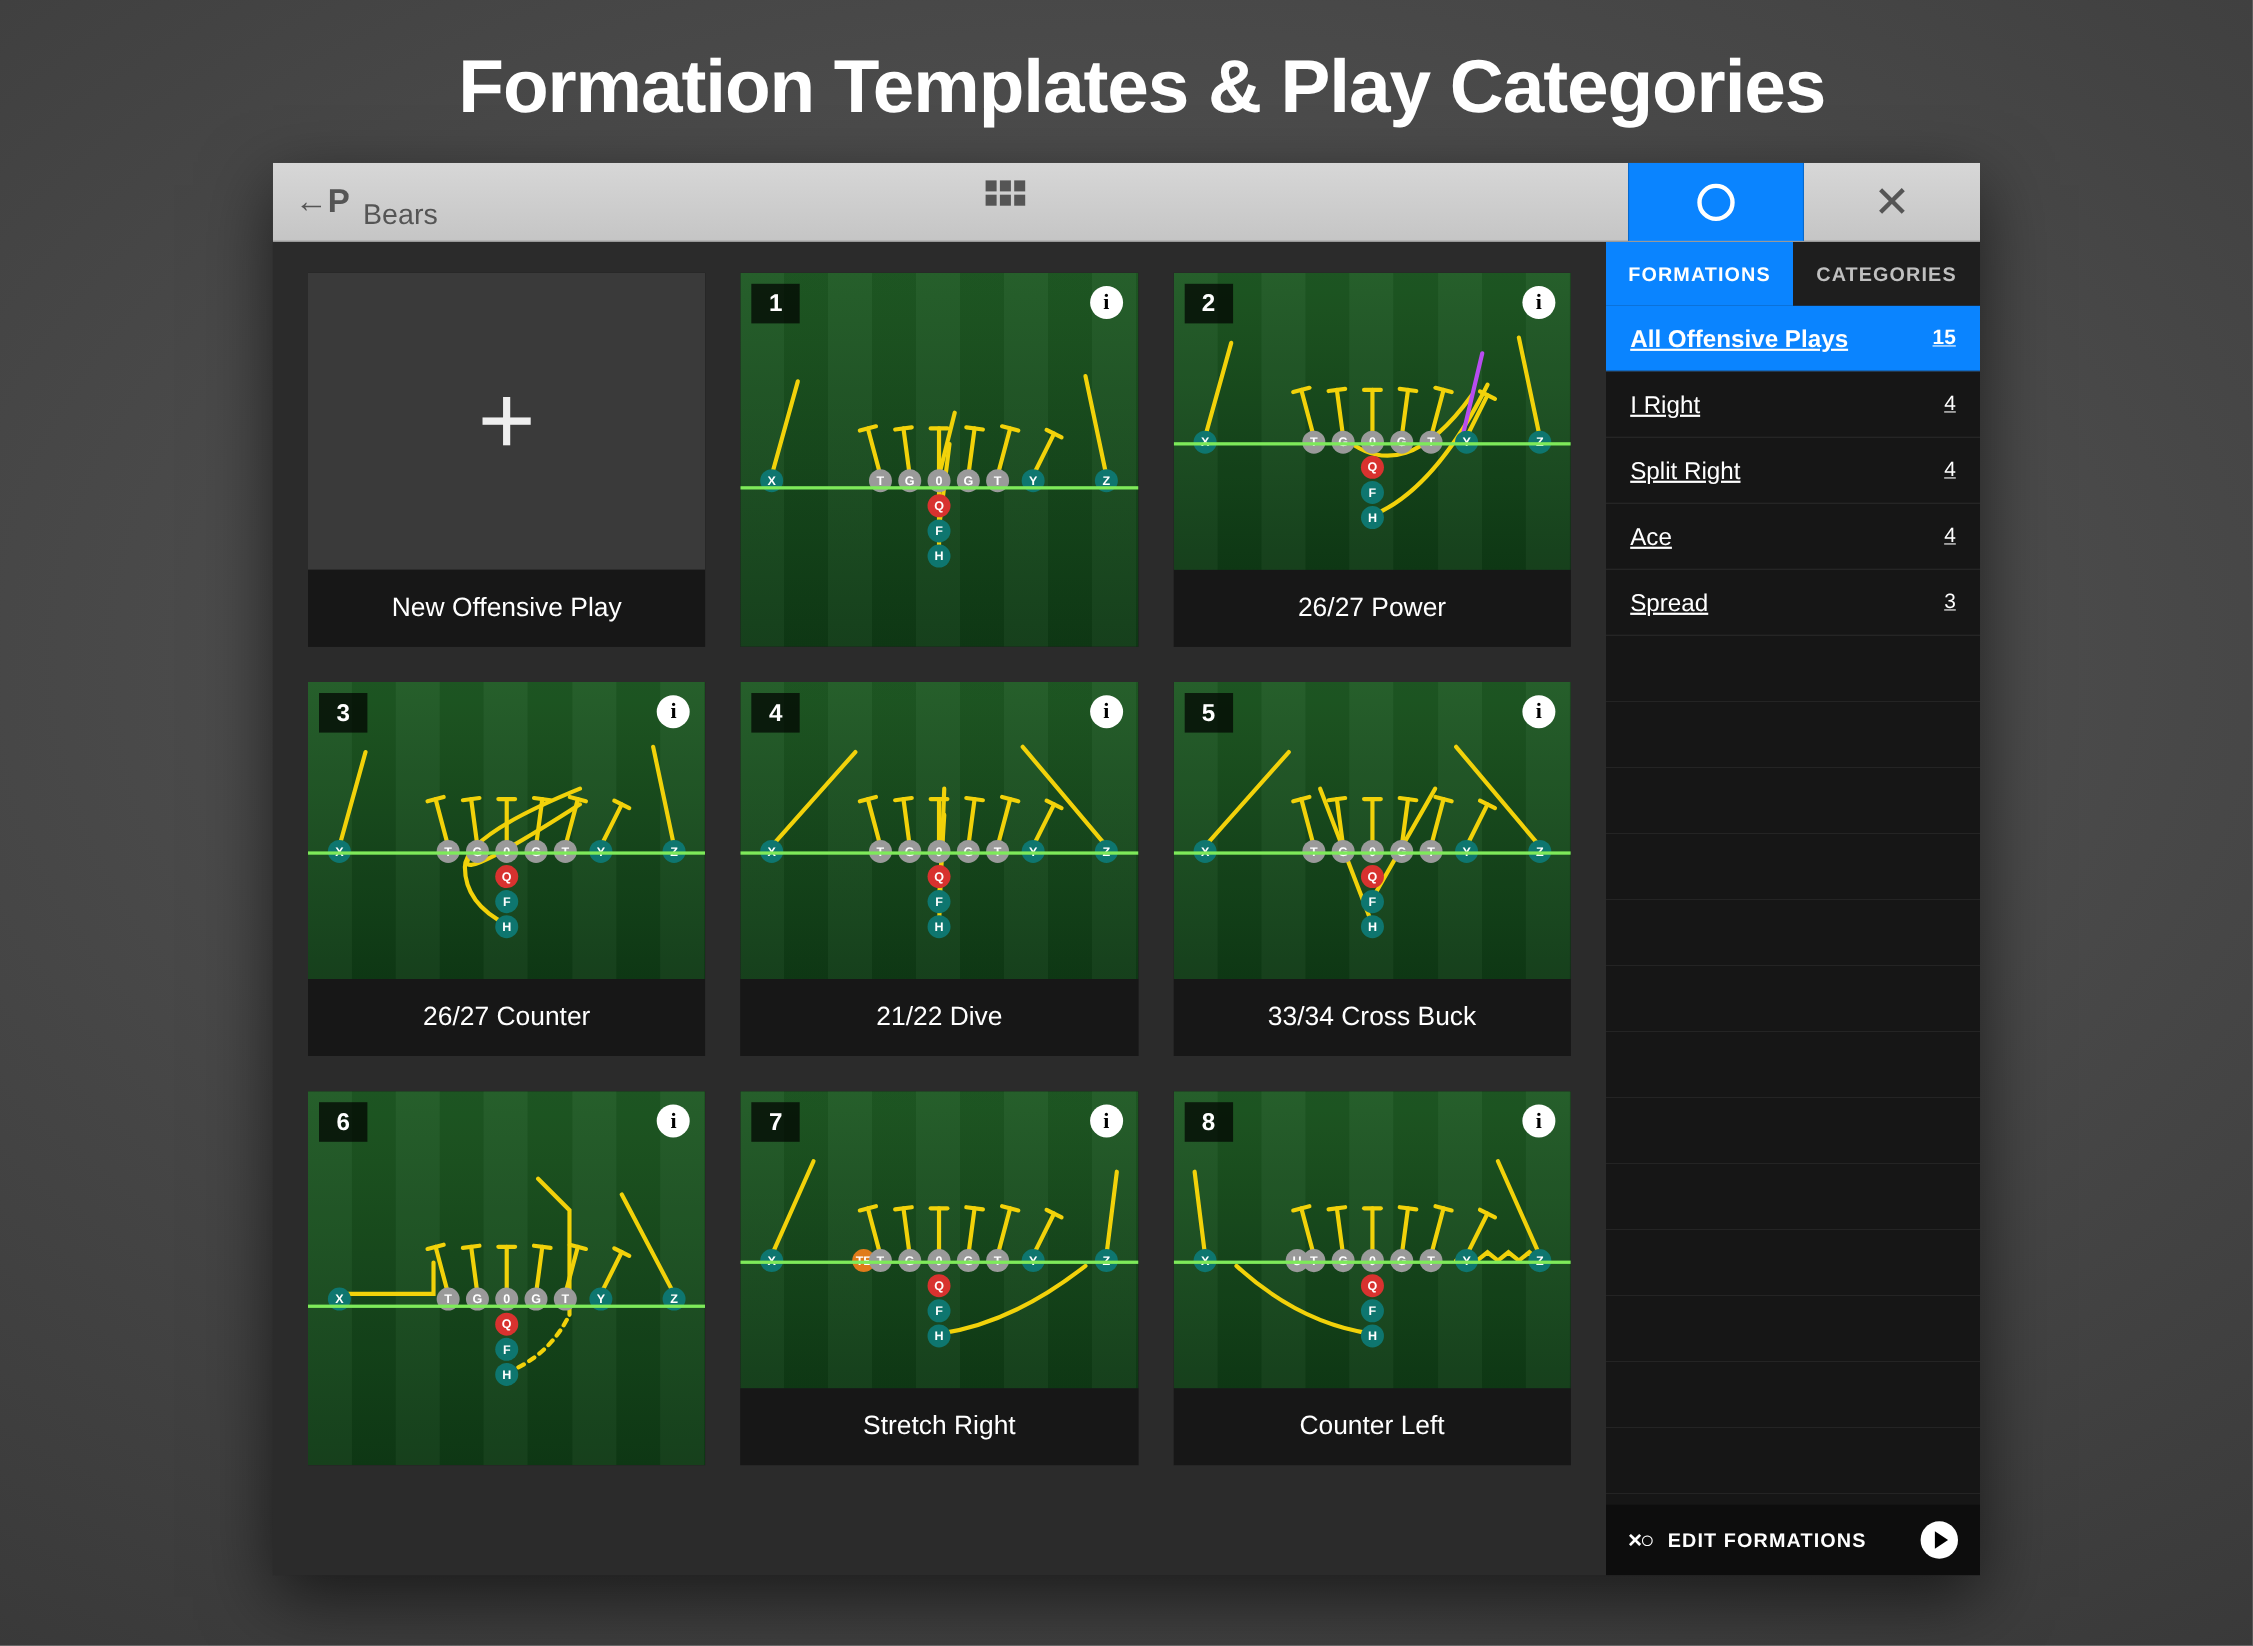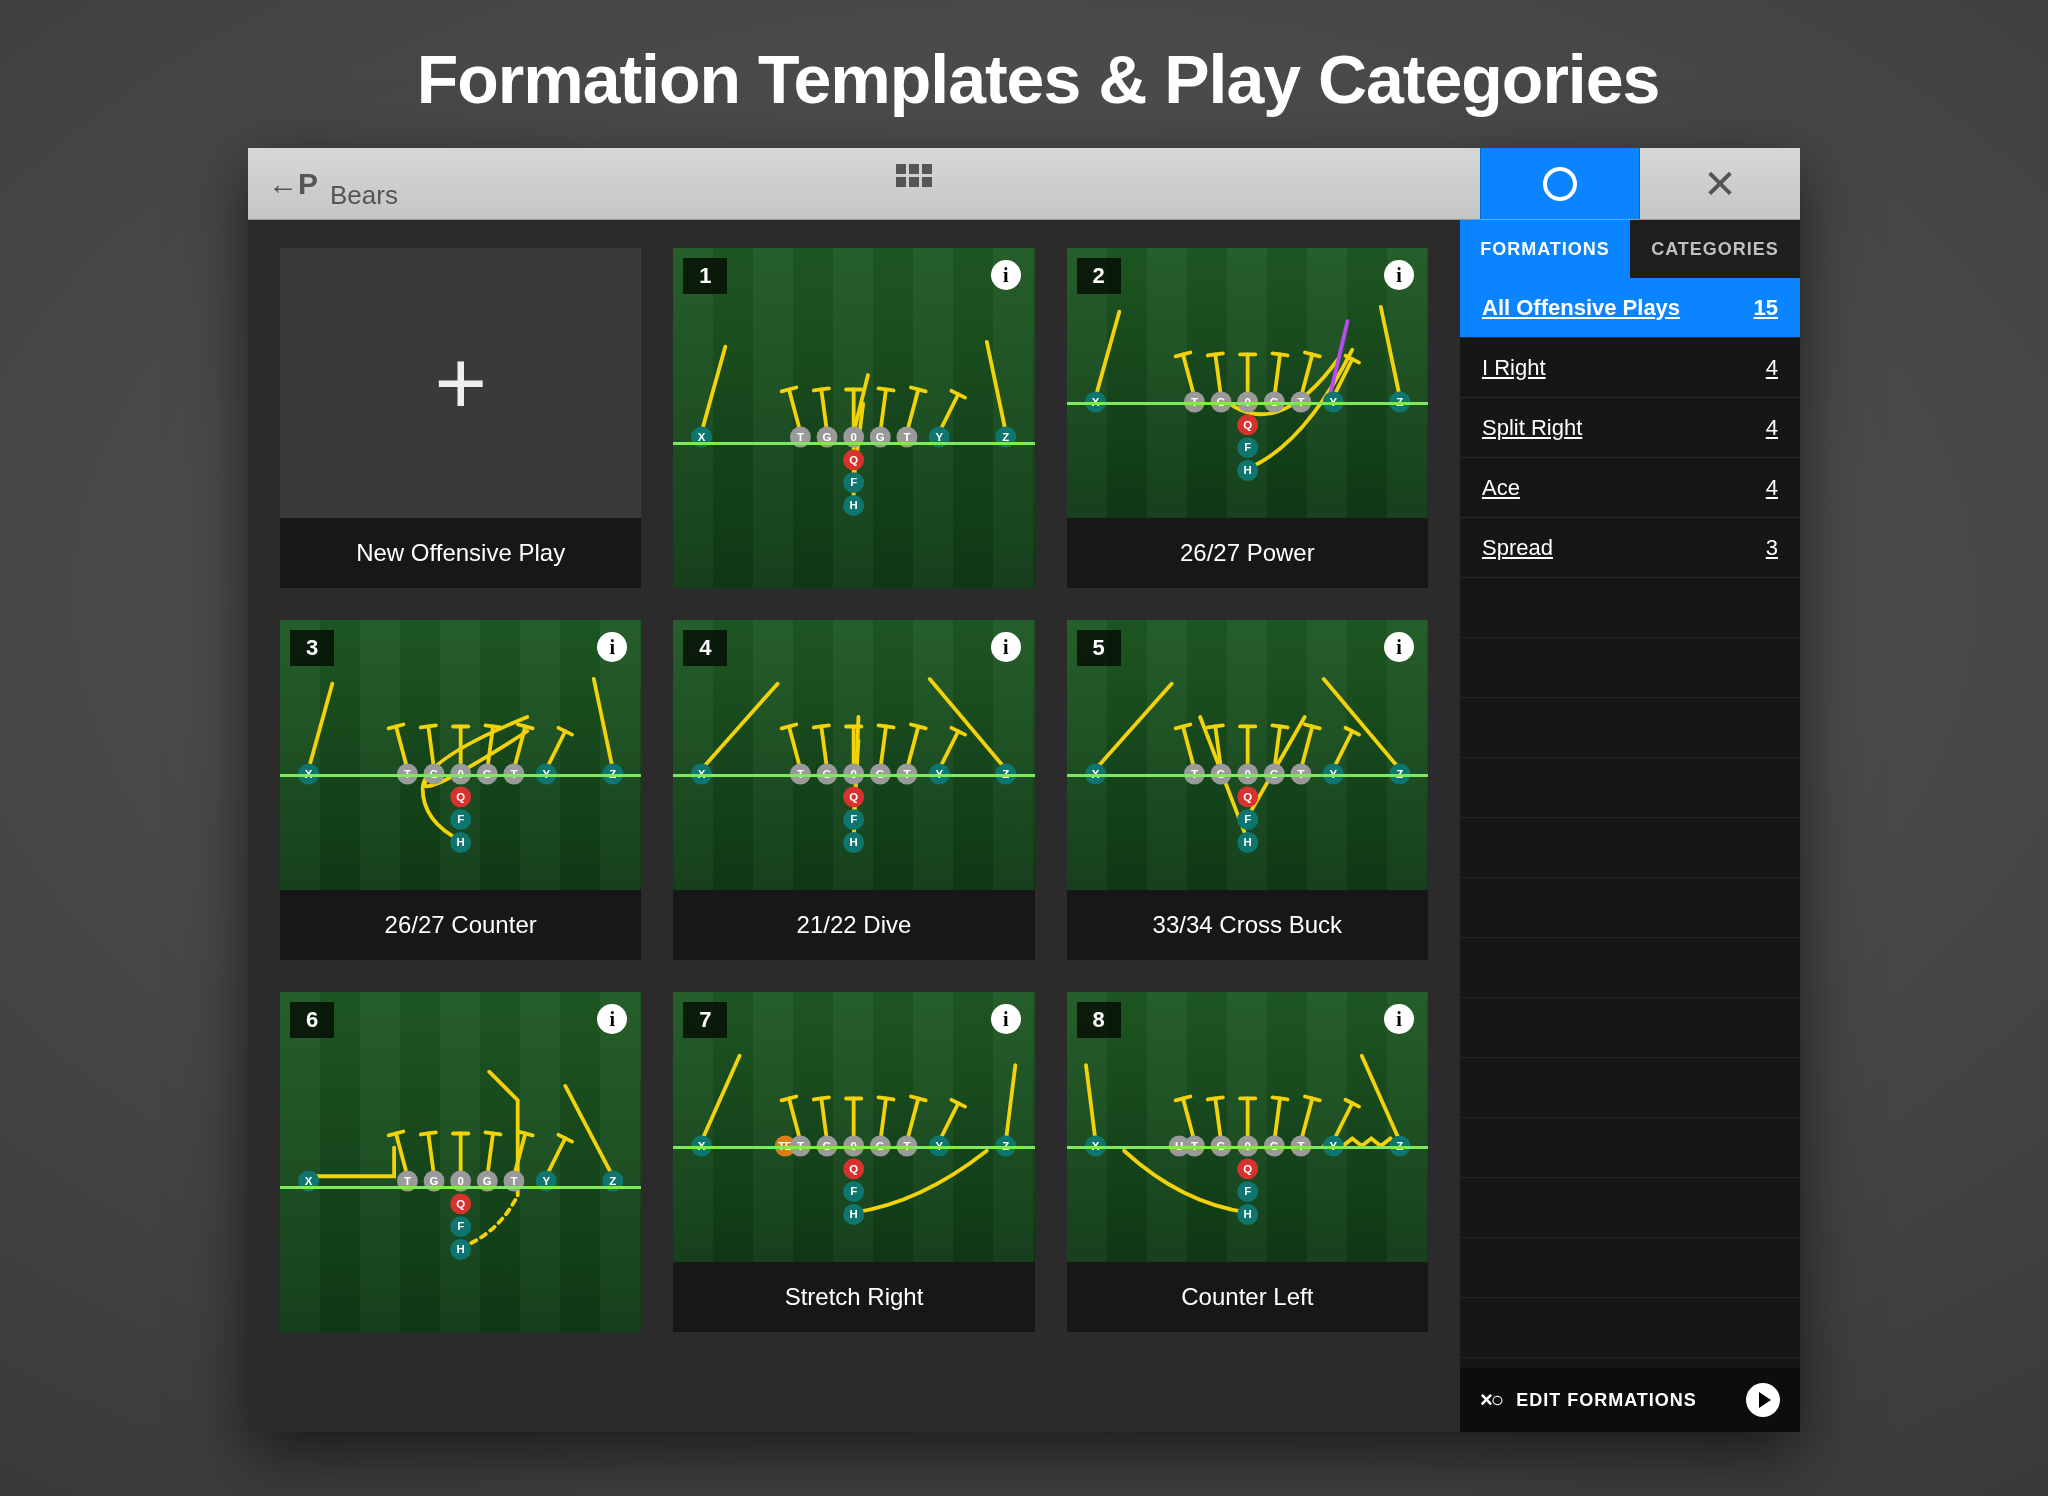--- a/index.html
+++ b/index.html
@@ -84,21 +84,21 @@
   .p-purple{stroke:#b84cf0;}
   .chip{font:700 12px sans-serif;}
   
   .sidebar{width:340px;background:#161616;display:flex;flex-direction:column;}
   .side-tabs{display:flex;height:58px;}
   .side-tab{flex:1;display:flex;align-items:center;justify-content:center;font-size:18px;font-weight:700;letter-spacing:1px;cursor:pointer;}
   .side-tab.active{background:#0a84ff;color:#fff;}
   .side-tab.inactive{background:#1e1e1e;color:#c0c0c0;}
   .formation{height:60px;padding:0 22px;display:flex;align-items:center;justify-content:space-between;color:#fff;font-size:22px;border-bottom:1px solid #2a2a2a;cursor:pointer;text-decoration:underline;}
   .formation.active{background:#0a84ff;font-weight:700;}
-  .formation .count{font-size:22px;margin-left:20px;}
+  .formation .count{font-size:19px;margin-left:20px;}
   .formation.active .count{color:#fff;}
   .side-spacer{flex:1;background:repeating-linear-gradient(#161616 0 59px,#242424 59px 60px);}
   .side-footer{
     height:64px;background:#0d0d0d;display:flex;align-items:center;justify-content:space-between;
     padding:0 20px;color:#fff;
   }
   .side-footer .left{display:flex;align-items:center;gap:14px;font-size:18px;font-weight:700;letter-spacing:1px;}
   .xo{font-size:22px;letter-spacing:-2px;}
   .play-btn{width:34px;height:34px;border-radius:50%;background:#fff;display:flex;align-items:center;justify-content:center;}
   .play-btn::after{content:"";border-left:12px solid #000;border-top:8px solid transparent;border-bottom:8px solid transparent;margin-left:3px;}

